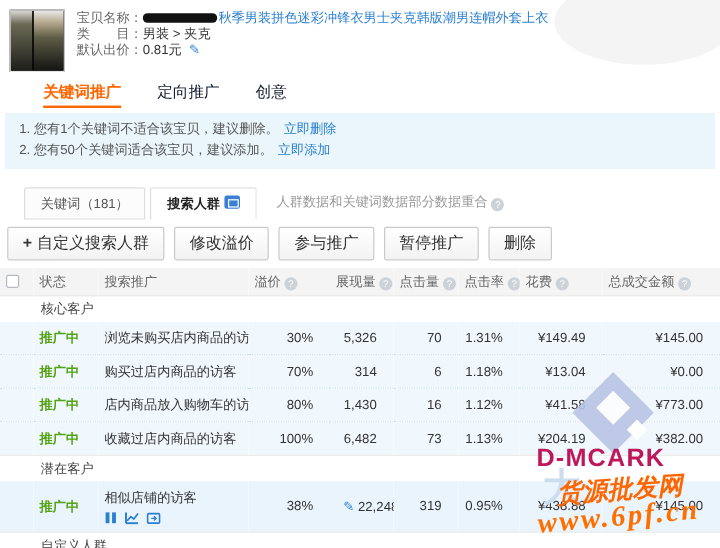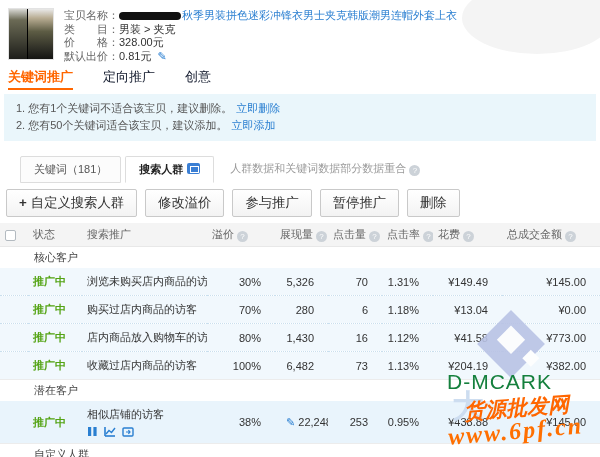--- a/index.html
+++ b/index.html
@@ -19,21 +19,21 @@
   .pinfo { margin-left:10px; line-height:13.5px; padding-top:1px; }
   .pinfo .row { white-space:nowrap; }
   .lbl { color:#666; }
   .redact { display:inline-block; width:62px; height:8px; background:#111; border-radius:4px; vertical-align:middle; margin-right:1px; }
   a.pname { color:#2a7fd1; text-decoration:none; }
   .pencil { color:#2a7fd1; font-style:normal; margin-left:6px; cursor:pointer; }
 
   
   .main-tabs { position:relative; z-index:1; display:flex; gap:30px; padding:6px 0 0 8px; height:28px; }
   .mtab { font-size:13px; color:#0f172a; padding-bottom:5px; cursor:pointer; }
-  .mtab.active { color:#ff6600; font-weight:bold; border-bottom:2px solid #ff6600; }
+  .mtab.active { color:#ff6600; font-weight:bold; border-bottom:2px solid #ff6600;margin-left:28px; }
 
   
   .notice { position:relative; z-index:1; margin:4px 4px 16px 4px; background:#eaf6fb; padding:6px 12px 7px 12px; color:#555; line-height:17px; }
   .notice a { color:#2a7fd1; text-decoration:none; margin-left:4px; }
 
   
   .subtabs { position:relative; z-index:1; display:flex; align-items:flex-end; margin:8px 0 0 20px; height:26px; }
   .stab { border:1px solid #ddd; background:#fcfcfc; color:#555; padding:5px 13px; margin-right:4px; cursor:pointer; border-radius:2px 2px 0 0; }
   .stab.active { background:#fff; color:#222; font-weight:bold; border-bottom-color:#fff; }
   .new-badge { display:inline-block; width:13px; height:11px; background:#3b7fd4; border-radius:2px; margin-left:4px; vertical-align:-1px; position:relative; }
@@ -62,21 +62,21 @@
   .status { color:#53a313; font-weight:bold; }
   .cb { display:inline-block; width:11px; height:11px; border:1px solid #b3bac0; background:#fff; border-radius:2px; vertical-align:middle; cursor:pointer; }
   .row-icons { margin-top:4px; display:flex; gap:6px; align-items:center; }
   .row-icons svg { display:block; cursor:pointer; }
 
   
   .wm { position:absolute; z-index:2; pointer-events:none; }
   .wm-diamond { left:487px; top:320px; width:48px; height:48px; transform:rotate(45deg); background:#b9c3e5; opacity:.9; }
   .wm-diamond::after { content:""; position:absolute; left:11px; top:11px; width:20px; height:20px; background:#fdfdfe; }
   .wm-diamond::before { content:""; position:absolute; right:-6px; top:14px; width:12px; height:12px; background:#fff; }
-  .wm-brand { left:447px; top:370px; font-size:21px; font-weight:normal; letter-spacing:1px; color:#15803d;text-align:center; }
+  .wm-brand { left:447px; top:370px; font-size:21px; font-weight:bold; letter-spacing:1px; color:#be185d;text-align:center; }
   .wm-char { left:452px; top:385px; font-size:32px; font-weight:bold; color:#cdddf0; }
   .wm-site { left:464px; top:394px; font-size:21px; font-weight:bold; font-style:italic; color:#ff6600;
     font-family:"Liberation Serif","DejaVu Serif",serif; transform:rotate(-4deg); }
   .wm-url { left:448px; top:418px; font-size:24px; font-weight:bold; font-style:italic; letter-spacing:2px; color:#ff6f00;
     font-family:"Liberation Serif","DejaVu Serif",serif; transform:rotate(-5deg); }
 </style>
 </head>
 <body>
 
 <div id="app">
@@ -86,23 +86,20 @@
     <div class="thumb">
       <div class="p1"></div>
       <div class="p2"></div>
     </div>
     <div class="pinfo">
       <div class="row">
         <span class="lbl">宝贝名称：</span><span class="redact"></span><a class="pname" href="#">秋季男装拼色迷彩冲锋衣男士夹克韩版潮男连帽外套上衣</a>
       </div>
       <div class="row">
         <span class="lbl">类　　目：</span><span>男装 &gt; 夹克</span>
-      </div>
-      <div class="row">
-        <span class="lbl">价　　格：</span><span>328.00元</span>
       </div>
       <div class="row">
         <span class="lbl">默认出价：</span><span>0.81元</span><span class="pencil">✎</span>
       </div>
     </div>
   </div>
 
   <div class="main-tabs">
     <div class="mtab active">关键词推广</div>
     <div class="mtab">定向推广</div>
@@ -170,21 +167,21 @@
       <td class="num">70</td>
       <td class="num">1.31%</td>
       <td class="num">¥149.49</td>
       <td class="num">¥145.00</td>
     </tr>
     <tr class="d-row">
       <td></td>
       <td><span class="status">推广中</span></td>
       <td>购买过店内商品的访客</td>
       <td class="num">70%</td>
-      <td class="num">280</td>
+      <td class="num">314</td>
       <td class="num">6</td>
       <td class="num">1.18%</td>
       <td class="num">¥13.04</td>
       <td class="num">¥0.00</td>
     </tr>
     <tr class="d-row">
       <td></td>
       <td><span class="status">推广中</span></td>
       <td>店内商品放入购物车的访客</td>
       <td class="num">80%</td>
@@ -226,21 +223,21 @@
                 <polyline points="2,8 5,4.5 7.5,6.5 11,2" stroke="#2a7fd1" stroke-width="1.4" fill="none"></polyline>
               </svg>
           <svg width="12" height="11" viewBox="0 0 12 11">
                 <rect x="1" y="2" width="10" height="8" rx="1" stroke="#2a7fd1" stroke-width="1.4" fill="none"></rect>
                 <path d="M4 6 L8 6 M6.4 4.2 L8 6 L6.4 7.8" stroke="#2a7fd1" stroke-width="1.2" fill="none"></path>
               </svg>
         </div>
       </td>
       <td class="num">38%</td>
       <td class="num"><span class="pencil">✎</span> <span>22,248</span></td>
-      <td class="num">253</td>
+      <td class="num">319</td>
       <td class="num">0.95%</td>
       <td class="num">¥438.88</td>
       <td class="num">¥145.00</td>
     </tr>
 
     <tr class="g-row">
       <td></td>
           <td colspan="8">自定义人群</td>
     </tr>
 

